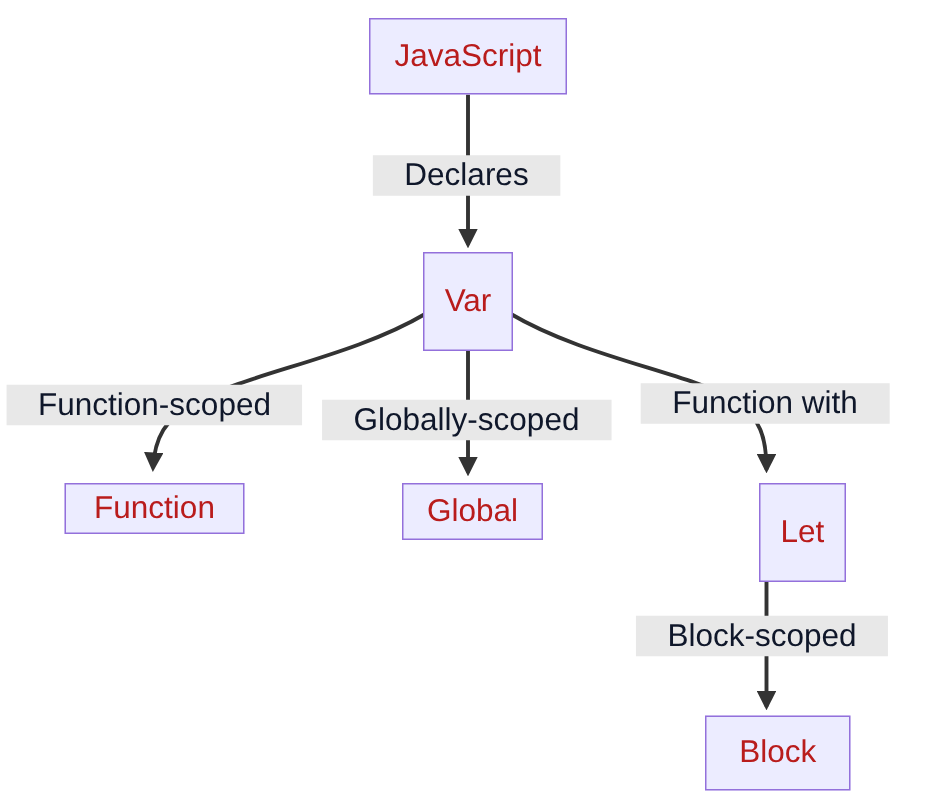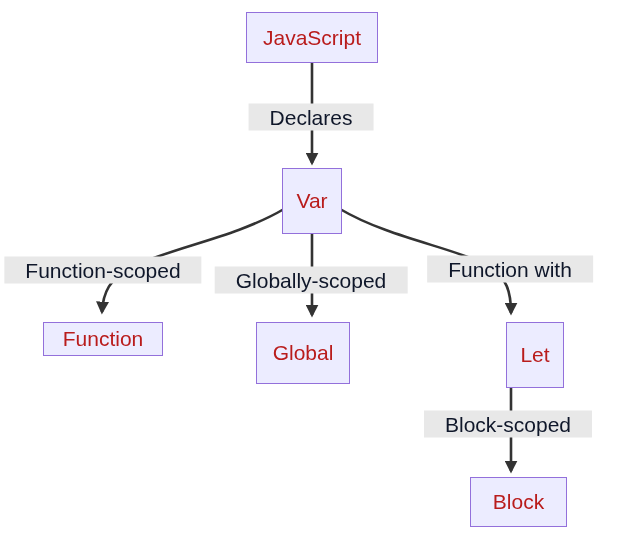--- a/index.html
+++ b/index.html
@@ -61,21 +61,21 @@
     <path class="edge" marker-end="url(#arrow)" d="M340,209 C389,238 456,248 489,266 C507,278 511,292 511,313"></path>
     <path class="edge" marker-end="url(#arrow)" d="M511,372 L511,471"></path>
   </svg>
 
   <div class="node" style="left:246px; top:12px; width:132px; height:51px;">JavaScript</div>
 
   <div class="node" style="left:282px; top:168px; width:60px; height:66px;">Var</div>
 
   <div class="node" style="left:43px; top:322px; width:120px; height:34px;">Function</div>
 
-  <div class="node" style="left:256px; top:322px; width:94px; height:62px;">Global</div>
+  <div class="node" style="left:268px; top:322px; width:94px; height:38px;">Global</div>
 
   <div class="node" style="left:482px; top:322px; width:58px; height:66px;margin-left:24px;">Let</div>
 
   <div class="node" style="left:470px; top:477px; width:97px; height:50px;">Block</div>
 
   <div class="edge-label" style="left:311px; top:117px;">Declares</div>
 
   <div class="edge-label" style="left:103px; top:270px;">Function-scoped</div>
 
   <div class="edge-label" style="left:311px; top:280px;">Globally-scoped</div>

